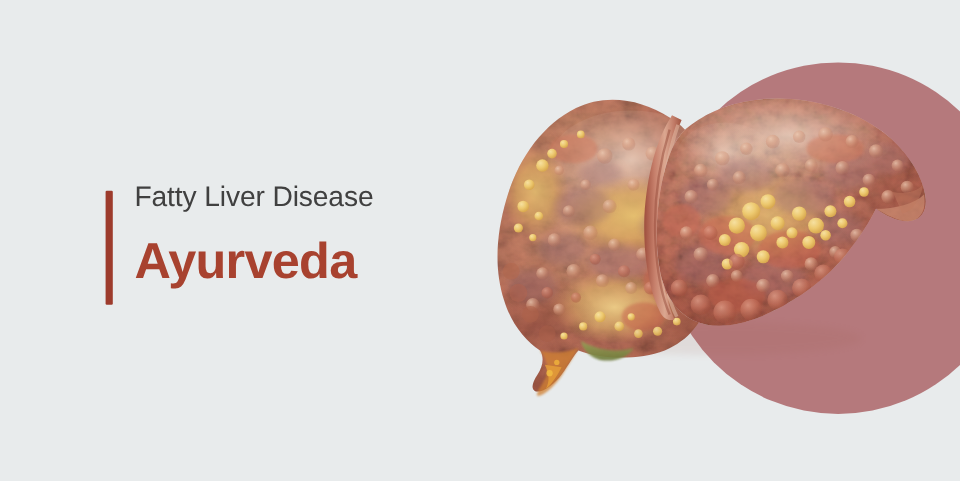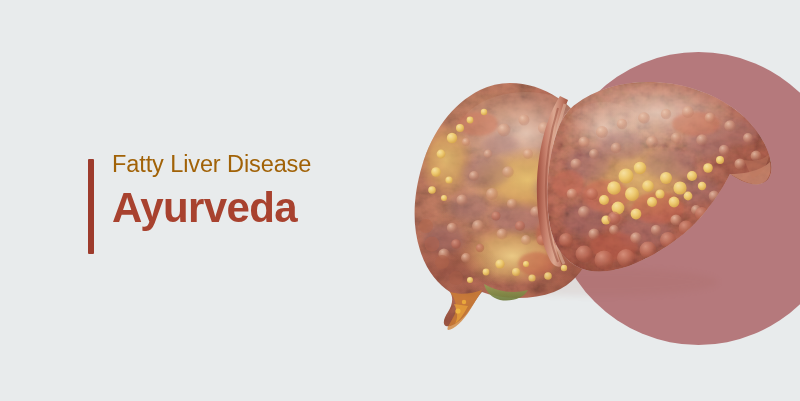--- a/index.html
+++ b/index.html
@@ -45,34 +45,34 @@
     position: absolute;
     left: 24px;
     top: 0px;
     width: 300px;
   }
 
   .subtitle-line {
     font-family: "Liberation Sans", sans-serif;
     font-size: 23.5px;
     font-weight: 400;
-    color: #a16207;
+    color: #404040;
     letter-spacing: -0.1px;
     line-height: 29px;
     white-space: nowrap;
   }
 
   #title-main {
     font-family: "Liberation Sans", sans-serif;
     font-size: 42px;
     font-weight: 700;
     color: #a8422f;
     letter-spacing: -0.6px;
     line-height: 50px;
-    margin-top: 4px;
+    margin-top: 14px;
     white-space: nowrap;
   }
 
   
   #artwork {
     position: absolute;
     left: 400px;
     top: 20px;
     width: 400px;
     height: 360px;

